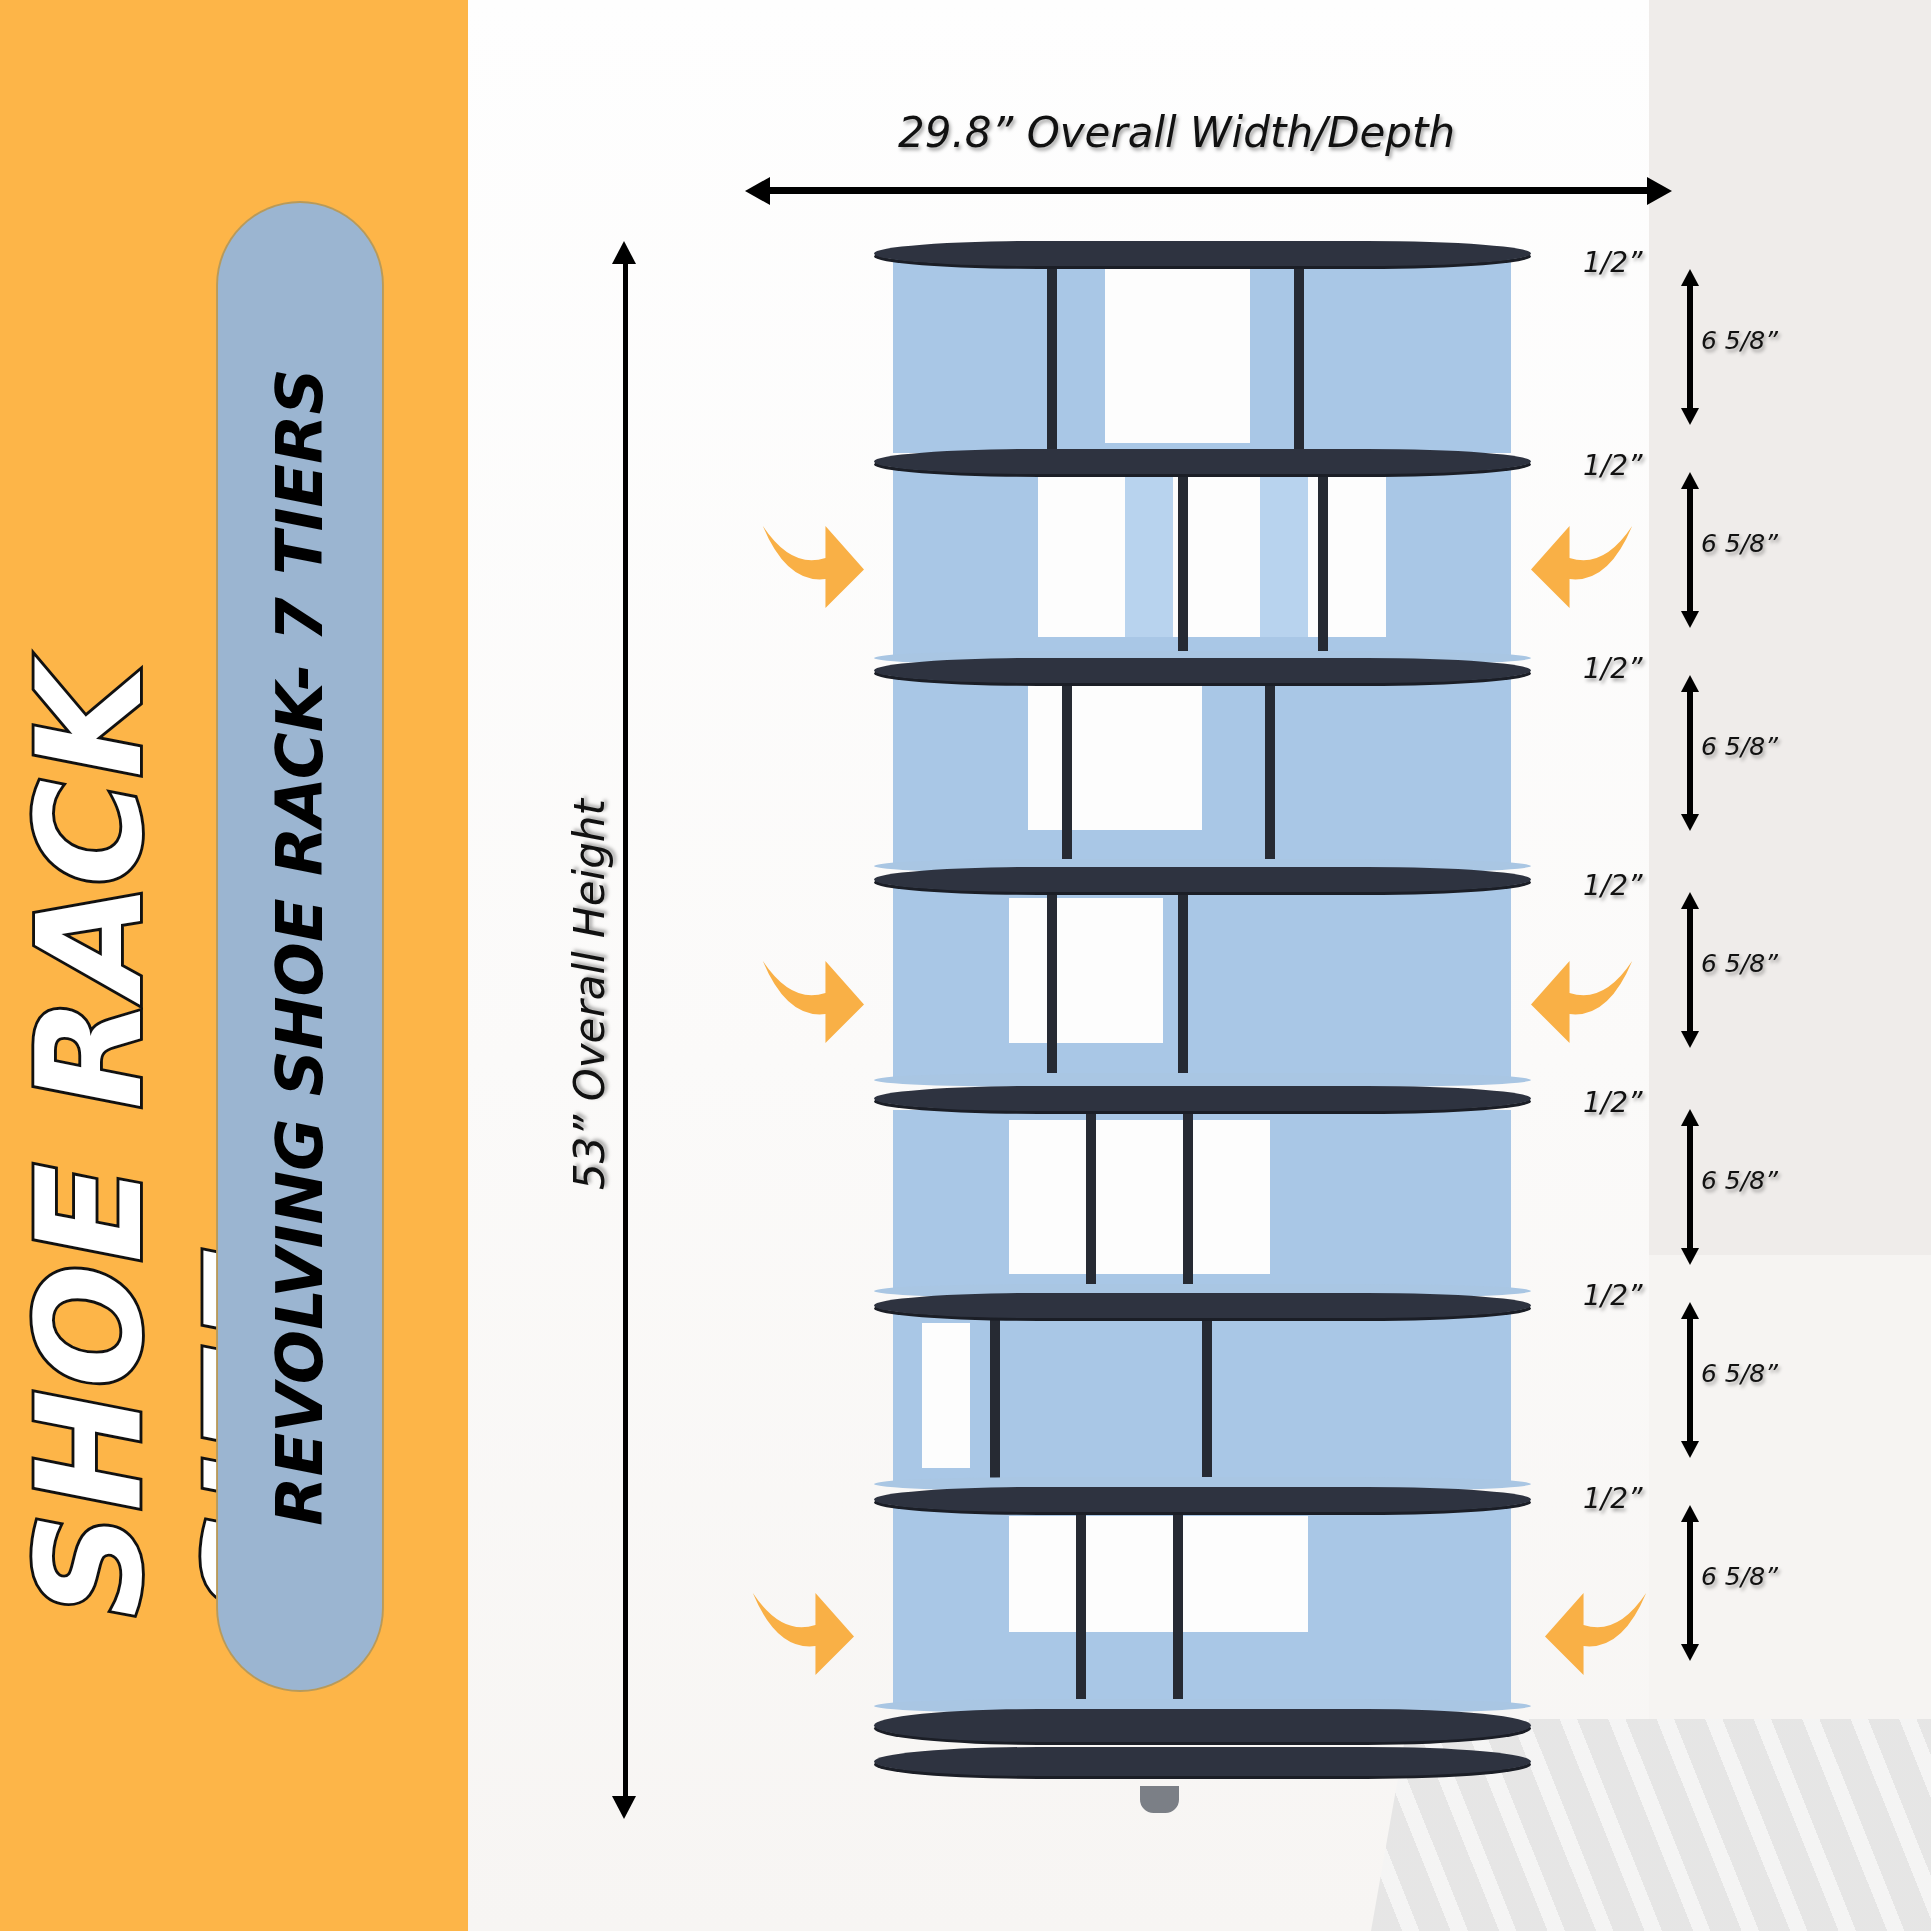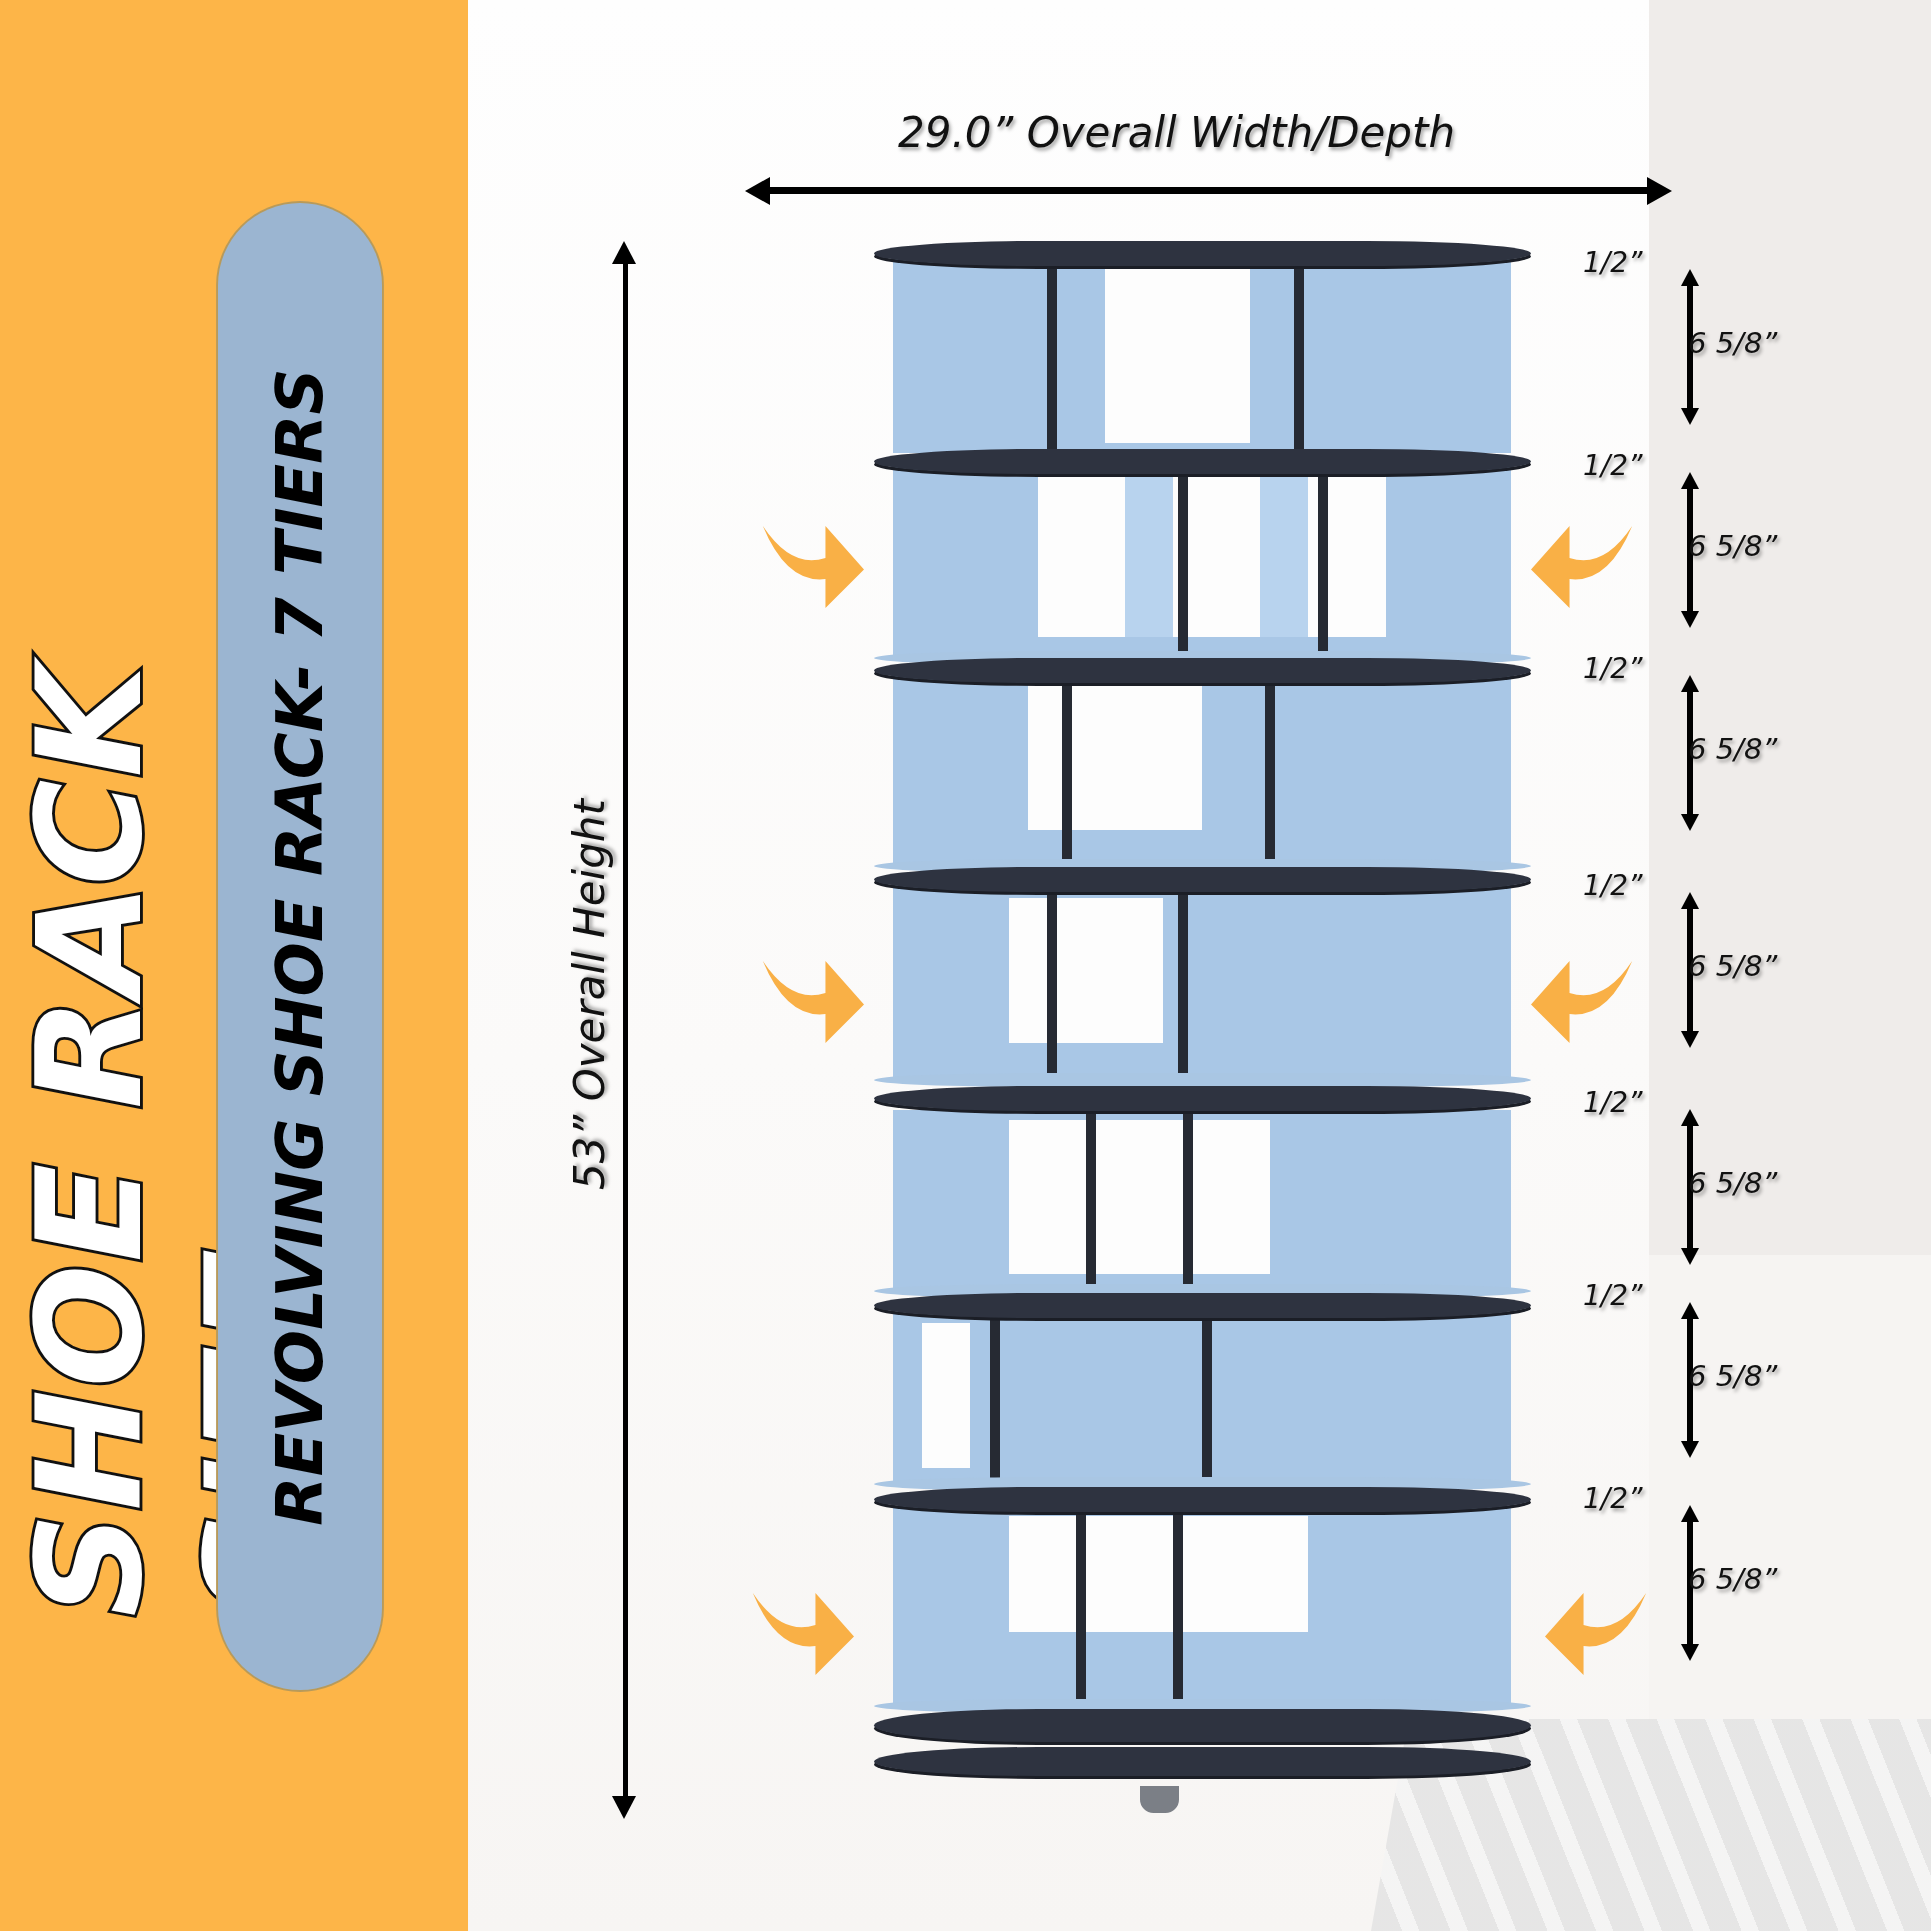--- a/index.html
+++ b/index.html
@@ -36,21 +36,21 @@
   .ah-right { position:absolute; left:1647px; top:177px; width:0; height:0; border-top:14.5px solid transparent; border-bottom:14.5px solid transparent; border-left:25px solid #000; }
   .vline { position:absolute; left:623px; top:261px; width:4.8px; height:1545px; background:#000; }
   .ah-up { position:absolute; left:612px; top:241px; border-left:12.6px solid transparent; border-right:12.6px solid transparent; border-bottom:23px solid #000; }
   .ah-down { position:absolute; left:612px; top:1796px; border-left:12.6px solid transparent; border-right:12.6px solid transparent; border-top:23px solid #000; }
 
   .tier-dim { position:absolute; left:1583px; width:222px; }
   .tier-dim .thick { position:absolute; left:0; top:0; font-size:28px; }
   .tier-dim .vbar { position:absolute; left:104px; top:39px; width:5.8px; background:#000; }
   .tier-dim .up { position:absolute; left:98px; top:23px; border-left:9.7px solid transparent; border-right:9.7px solid transparent; border-bottom:17.4px solid #000; }
   .tier-dim .down { position:absolute; left:98px; border-left:9.7px solid transparent; border-right:9.7px solid transparent; border-top:17.4px solid #000; }
-  .tier-dim .spacing { position:absolute; left:105px; font-size:29px; }
+  .tier-dim .spacing { position:absolute; left:118px; font-size:25px; }
 
   .rack { position:absolute; left:874px; top:241px; width:657px; height:1564px; }
   .shelf { position:absolute; left:0; width:657px; height:25px; border-radius:50%/100%; background:#2e3340; box-shadow:0 2.9px 0 #1b1e26; }
   .shelf-top { position:absolute; left:0; width:657px; height:13.5px; border-radius:50%/100%; background:#a9c6e3; }
   .bay { position:absolute; left:19.3px; width:618px; background:#a9c7e6; }
   .panel { position:absolute; background:#b8d3ee; }
   .divider { position:absolute; width:9.7px; background:#262a33; }
   .gap { position:absolute; background:#fdfdfd; }
   .foot { position:absolute; left:266px; top:1545px; width:39px; height:27px; border-radius:0 0 13.5px 13.5px; background:#7b7f86; }
 
@@ -64,21 +64,21 @@
 <div class="floor-right"></div>
 <div class="rug"></div>
 
 <div class="left-band">
   <div class="title-main">SHOE RACK SIZE</div>
   <div class="pill">
     <div class="pill-text">REVOLVING SHOE RACK- 7 TIERS</div>
   </div>
 </div>
 
-<div class="dim-label width-label">29.0” Overall Width/Depth</div>
+<div class="dim-label width-label">29.8” Overall Width/Depth</div>
 <div class="hline"></div>
 <div class="ah-left"></div>
 <div class="ah-right"></div>
 
 <div class="vline"></div>
 <div class="ah-up"></div>
 <div class="ah-down"></div>
 <div class="dim-label height-label">53” Overall Height</div>
 
 <div class="rack">

